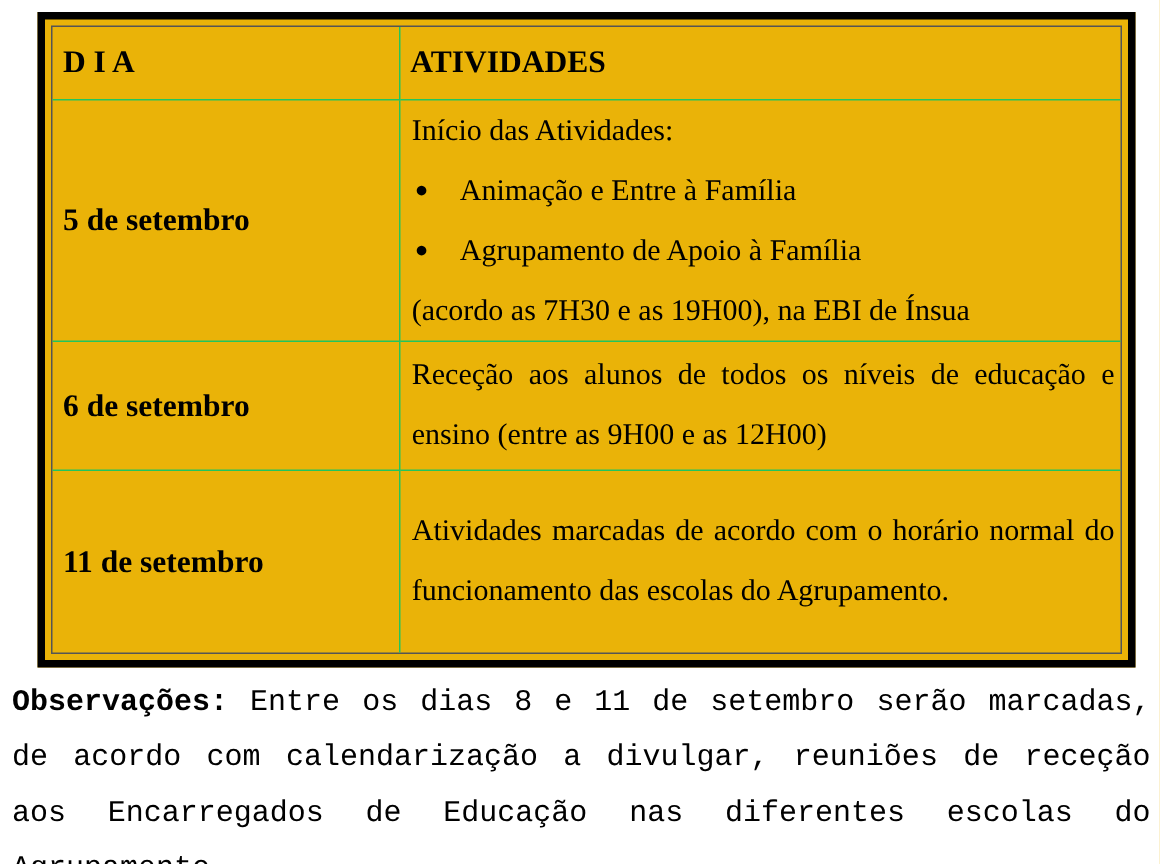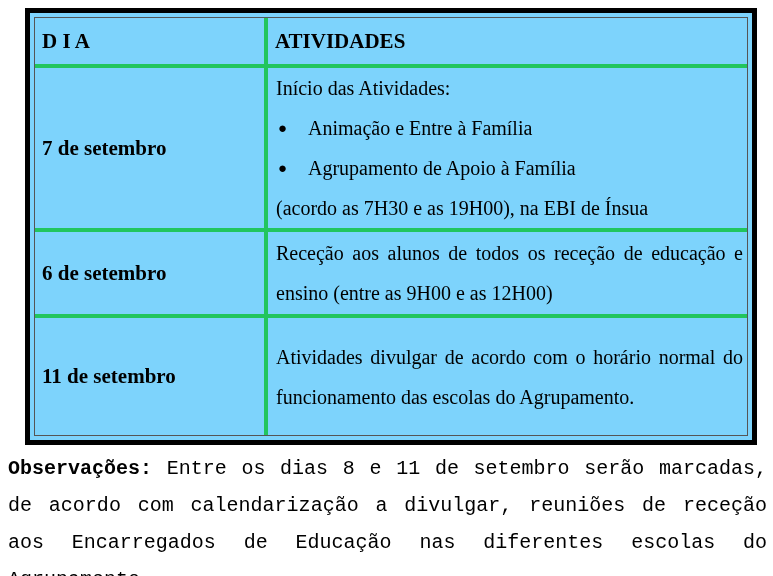--- a/index.html
+++ b/index.html
@@ -21,36 +21,36 @@
   
   .frame-outer {
     position: absolute;
     left: 25px;
     top: 8px;
     width: 732px;
     height: 437px;
     border: 5px solid #000000;
     box-sizing: border-box;
     padding: 4px;
-    background: #7dd3fc;
+    background: #eab308;
   }
   .frame-inner {
     width: 100%;
     height: 100%;
     border: 1px solid #555555;
     box-sizing: border-box;
   }
   table.schedule {
     width: 100%;
     height: 100%;
     border-collapse: collapse;
     table-layout: fixed;
   }
   table.schedule td {
-    border: 4px solid #22c55e;
+    border: 1px solid #22c55e;
     vertical-align: middle;
     padding: 0;
     overflow: hidden;
   }
   table.schedule tr td:first-child { border-left: none; }
   table.schedule tr td:last-child  { border-right: none; }
   table.schedule tr:first-child td { border-top: none; }
   table.schedule tr:last-child td  { border-bottom: none; }
 
   col.c-dia  { width: 231px; }
@@ -115,46 +115,46 @@
             <col>
           </colgroup>
 
         <tbody>
             <tr class="hdr-row">
           <td class="hdr-cell">D I A</td>
           <td class="hdr-cell">ATIVIDADES</td>
         </tr>
 
         <tr class="row-1">
-          <td class="day-cell">7 de setembro</td>
+          <td class="day-cell">5 de setembro</td>
           <td class="act-cell top">
             <p>Início das Atividades:</p>
             <div class="bullet-line">
               <span class="bullet-glyph">●</span>
               <span class="bullet-text">Animação e Entre à Família</span>
             </div>
             <div class="bullet-line">
               <span class="bullet-glyph">●</span>
               <span class="bullet-text">Agrupamento de Apoio à Família</span>
             </div>
             <p>(acordo as 7H30 e as 19H00), na EBI de Ínsua</p>
           </td>
         </tr>
 
         <tr class="row-2">
           <td class="day-cell">6 de setembro</td>
           <td class="act-cell">
-            <p class="just">Receção aos alunos de todos os receção de educação e ensino (entre as 9H00 e as 12H00)</p>
+            <p class="just">Receção aos alunos de todos os níveis de educação e ensino (entre as 9H00 e as 12H00)</p>
           </td>
         </tr>
 
         <tr class="row-3">
           <td class="day-cell">11 de setembro</td>
           <td class="act-cell">
-            <p class="just">Atividades divulgar de acordo com o horário normal do funcionamento das escolas do Agrupamento.</p>
+            <p class="just">Atividades marcadas de acordo com o horário normal do funcionamento das escolas do Agrupamento.</p>
           </td>
         </tr>
 
       </tbody>
         </table>
     </div>
   </div>
 
   <p class="obs"><span class="obs-label">Observações:</span><span> Entre os dias 8 e 11 de setembro serão marcadas, de acordo com calendarização a divulgar, reuniões de receção aos Encarregados de Educação nas diferentes escolas do Agrupamento.</span></p>
 

